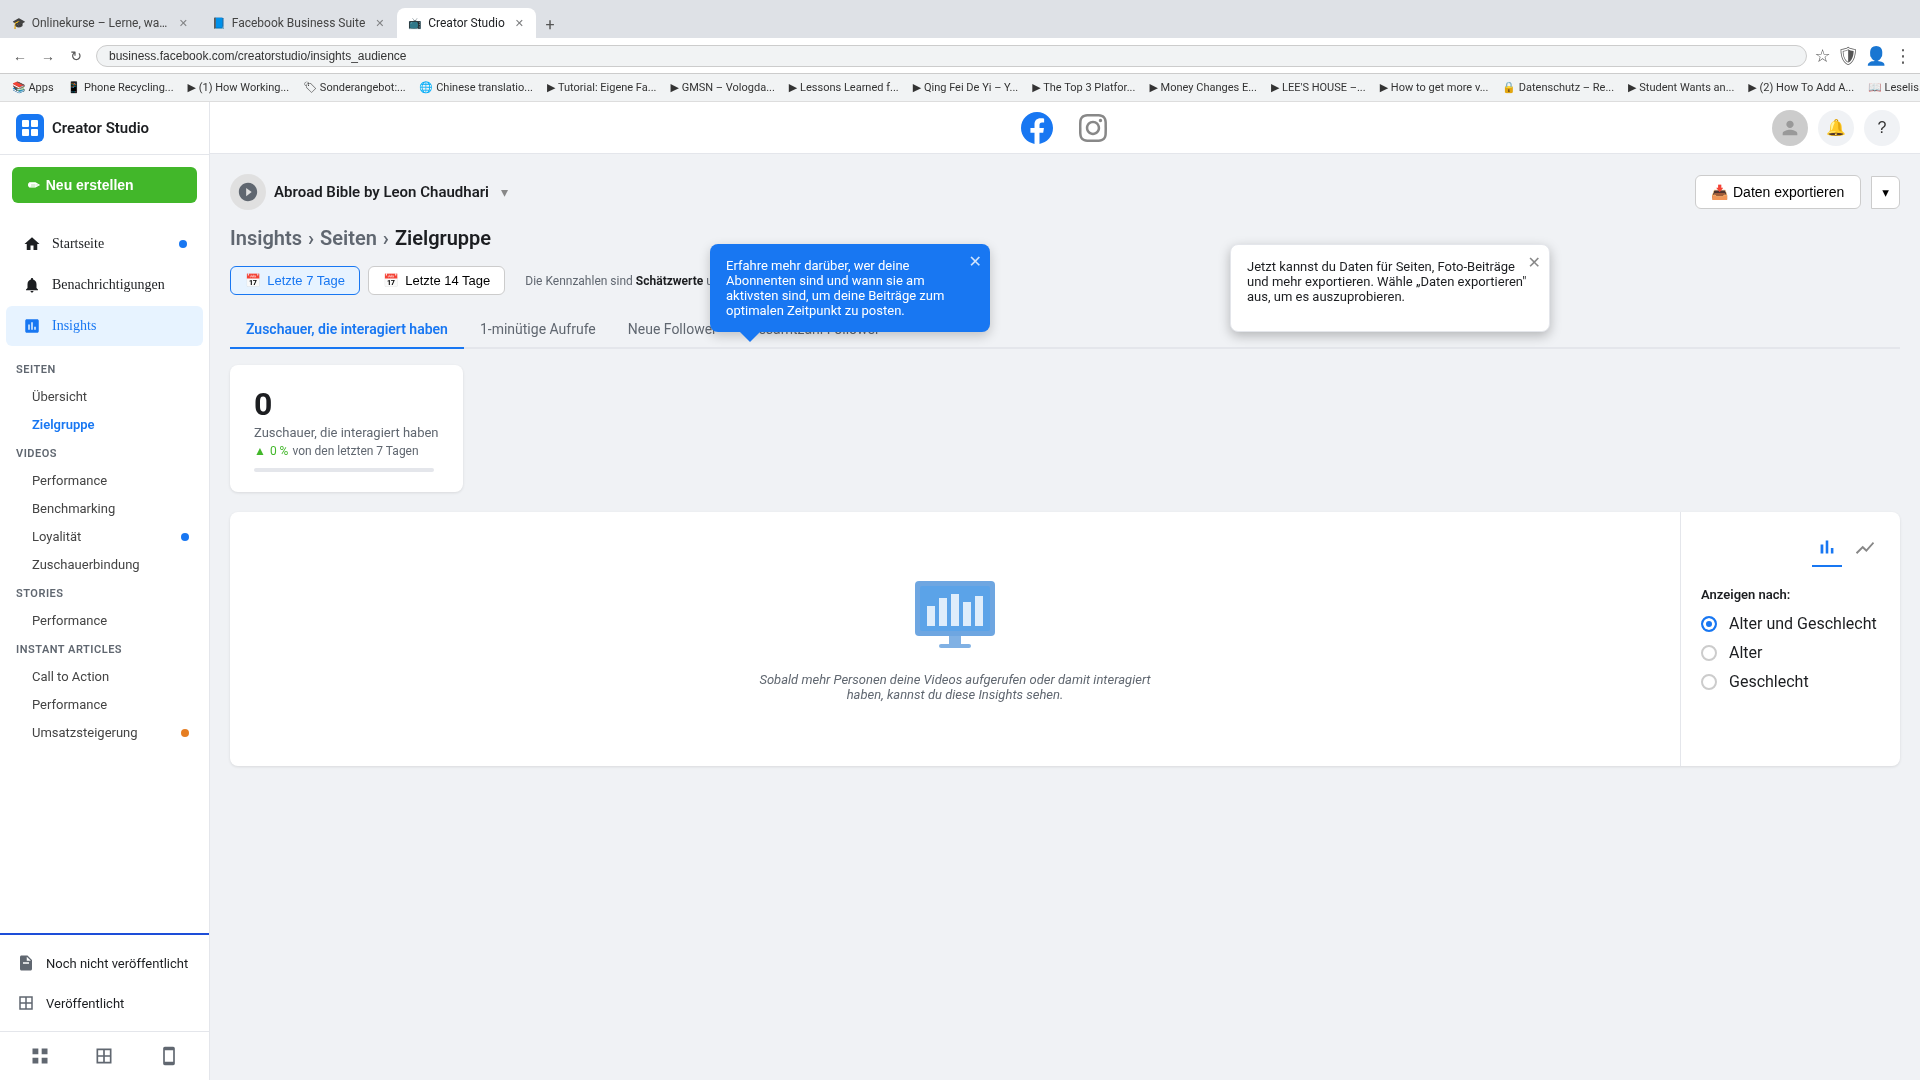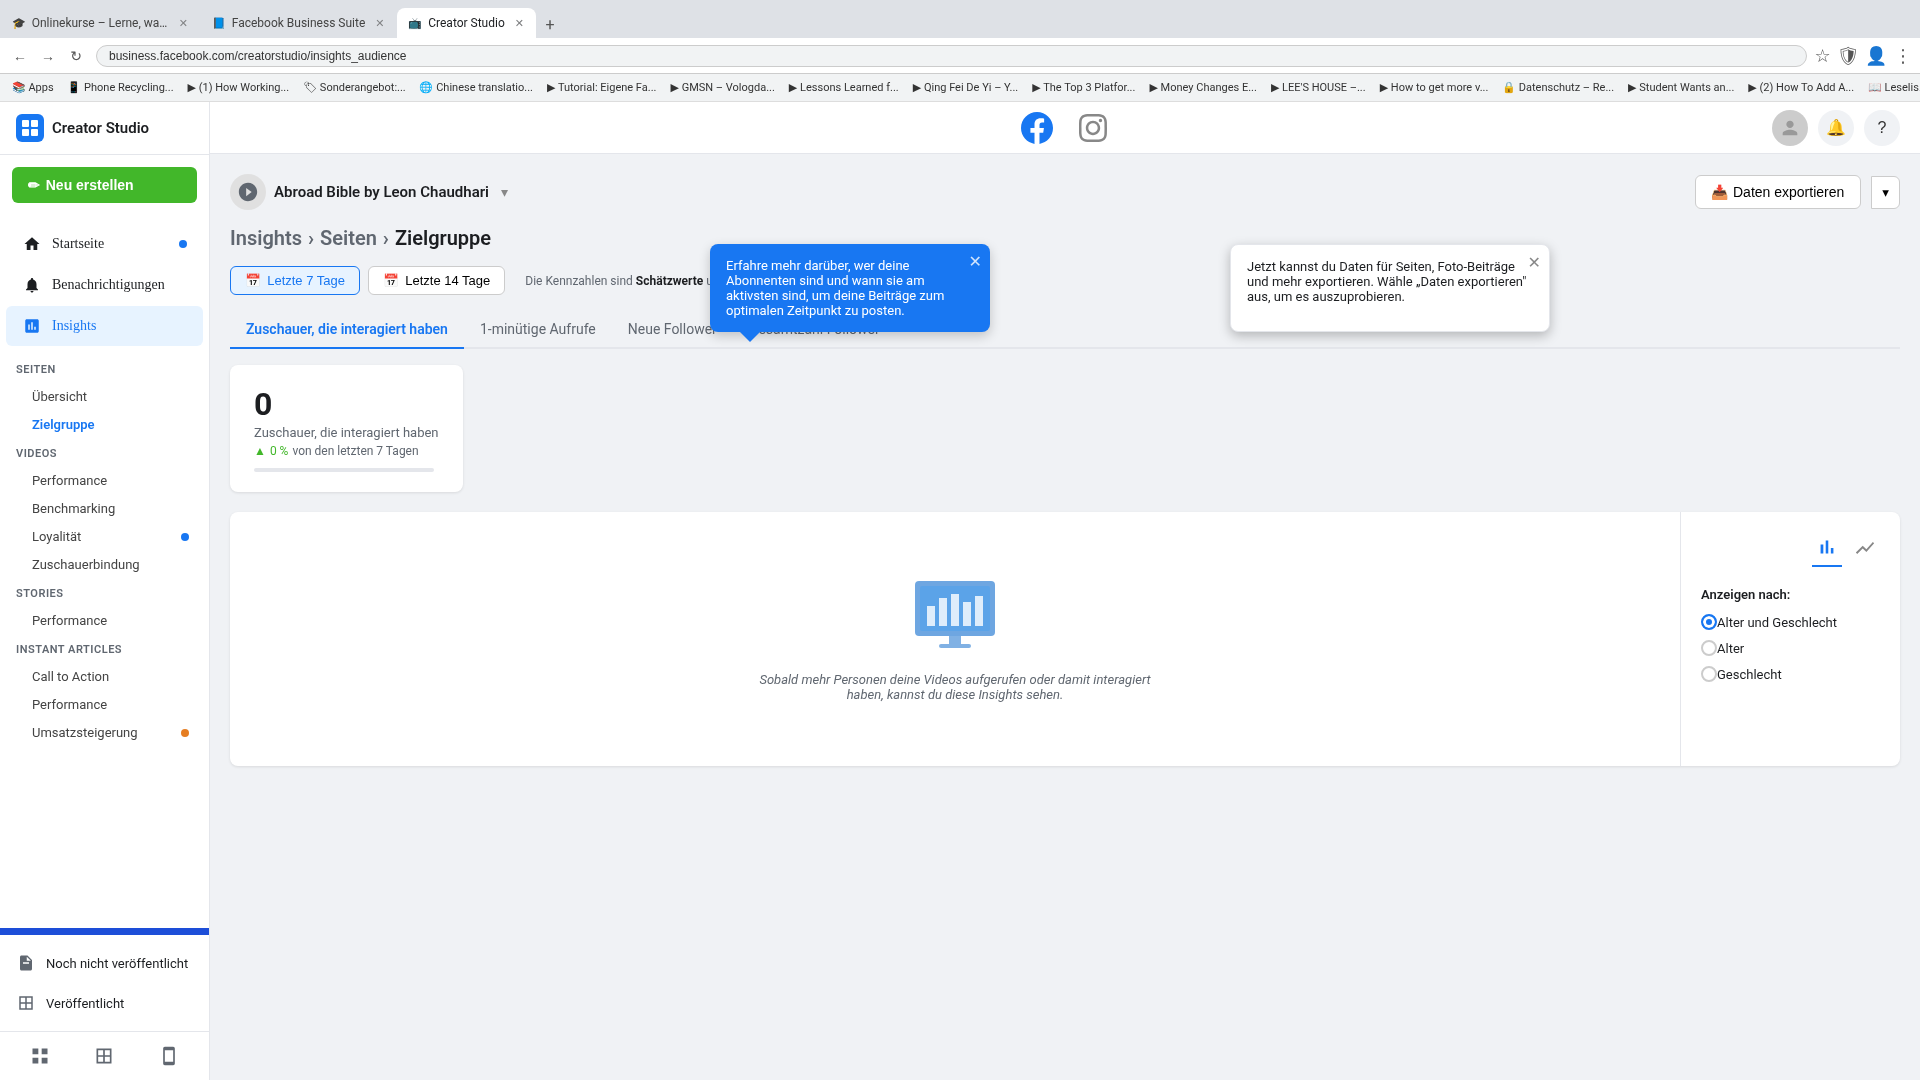--- a/index.html
+++ b/index.html
@@ -37,21 +37,21 @@
     .nav-icon { width: 20px; height: 20px; display: flex; align-items: center; justify-content: center; flex-shrink: 0; }
     .nav-label { font-size: 14px; }
     .nav-dot { width: 8px; height: 8px; background: #1877f2; border-radius: 50%; margin-left: auto; }
     .nav-dot-orange { width: 8px; height: 8px; background: #e67e22; border-radius: 50%; margin-left: auto; }
 
     .sidebar-section { padding: 8px 16px 4px; }
     .sidebar-section-title { font-size: 11px; font-weight: 600; color: #606770; text-transform: uppercase; letter-spacing: 0.5px; margin-bottom: 2px; }
     .sidebar-subitem { padding: 6px 16px 6px 28px; cursor: pointer; font-size: 13px; color: #444; border-radius: 4px; margin: 1px 4px; }
     .sidebar-subitem.active { color: #1877f2; font-weight: 600; }
 
-    .sidebar-bottom { border-top: 7px solid #1d4ed8; padding: 8px 0; margin-top: auto; }
+    .sidebar-bottom { border-top: 2px solid #1d4ed8; padding: 8px 0; margin-top: auto; }
     .bottom-nav-item { display: flex; align-items: center; gap: 10px; padding: 10px 16px; cursor: pointer; }
 
     
     .top-bar { background: #fff; border-bottom: 1px solid #e4e6eb; display: flex; align-items: center; justify-content: center; padding: 0 20px; height: 52px; position: relative; }
     .top-bar-icons { display: flex; gap: 20px; align-items: center; }
     .platform-icon { width: 36px; height: 36px; display: flex; align-items: center; justify-content: center; cursor: pointer; }
     .top-bar-right { position: absolute; right: 20px; display: flex; align-items: center; gap: 10px; }
     .avatar { width: 36px; height: 36px; border-radius: 50%; background: #ccc; display: flex; align-items: center; justify-content: center; overflow: hidden; }
     .icon-btn { width: 36px; height: 36px; border-radius: 50%; background: #f0f2f5; display: flex; align-items: center; justify-content: center; cursor: pointer; border: none; font-size: 16px; color: #333; }
 
@@ -96,21 +96,21 @@
     .chart-section { background: #fff; border-radius: 8px; box-shadow: 0 1px 3px rgba(0,0,0,0.1); overflow: hidden; margin-bottom: 20px; display: flex; }
     .chart-main { flex: 1; padding: 24px; }
     .chart-title { font-size: 18px; font-weight: 600; margin-bottom: 4px; }
     .chart-subtitle { font-size: 12px; color: #606770; margin-bottom: 20px; }
     .chart-empty { display: flex; flex-direction: column; align-items: center; justify-content: center; padding: 40px 20px; text-align: center; }
     .chart-empty-icon { width: 100px; height: 80px; margin-bottom: 16px; }
     .chart-empty-text { font-size: 13px; color: #606770; max-width: 400px; font-style: italic; }
 
     .chart-sidebar { width: 220px; border-left: 1px solid #e4e6eb; padding: 20px; }
     .filter-label { font-size: 13px; font-weight: 600; margin-bottom: 12px; }
-    .radio-item { display: flex; align-items: center; gap: 0; margin-bottom: 10px; cursor: pointer; font-size: 13px; }
+    .radio-item { display: flex; align-items: center; gap: 12px; margin-bottom: 10px; cursor: pointer; font-size: 16px; }
     .radio-circle { width: 16px; height: 16px; border-radius: 50%; border: 2px solid #ccc; flex-shrink: 0; }
     .radio-circle.selected { border-color: #1877f2; background: #1877f2; box-shadow: inset 0 0 0 3px #fff; }
 
     
     .tooltip-blue { background: #1877f2; color: white; border-radius: 8px; padding: 14px 16px; font-size: 13px; max-width: 280px; position: relative; box-shadow: 0 4px 12px rgba(0,0,0,0.2); }
     .tooltip-blue .close-btn { position: absolute; top: 8px; right: 8px; background: none; border: none; color: white; font-size: 16px; cursor: pointer; opacity: 0.8; }
     .tooltip-blue .arrow-down { position: absolute; bottom: -10px; left: 30px; width: 0; height: 0; border-left: 10px solid transparent; border-right: 10px solid transparent; border-top: 10px solid #1877f2; }
 
     .tooltip-white { background: #fff; border-radius: 8px; padding: 14px 16px; font-size: 13px; max-width: 320px; box-shadow: 0 4px 12px rgba(0,0,0,0.25); border: 1px solid #e4e6eb; position: relative; }
     .tooltip-white .close-btn { position: absolute; top: 8px; right: 8px; background: none; border: none; color: #888; font-size: 16px; cursor: pointer; }

